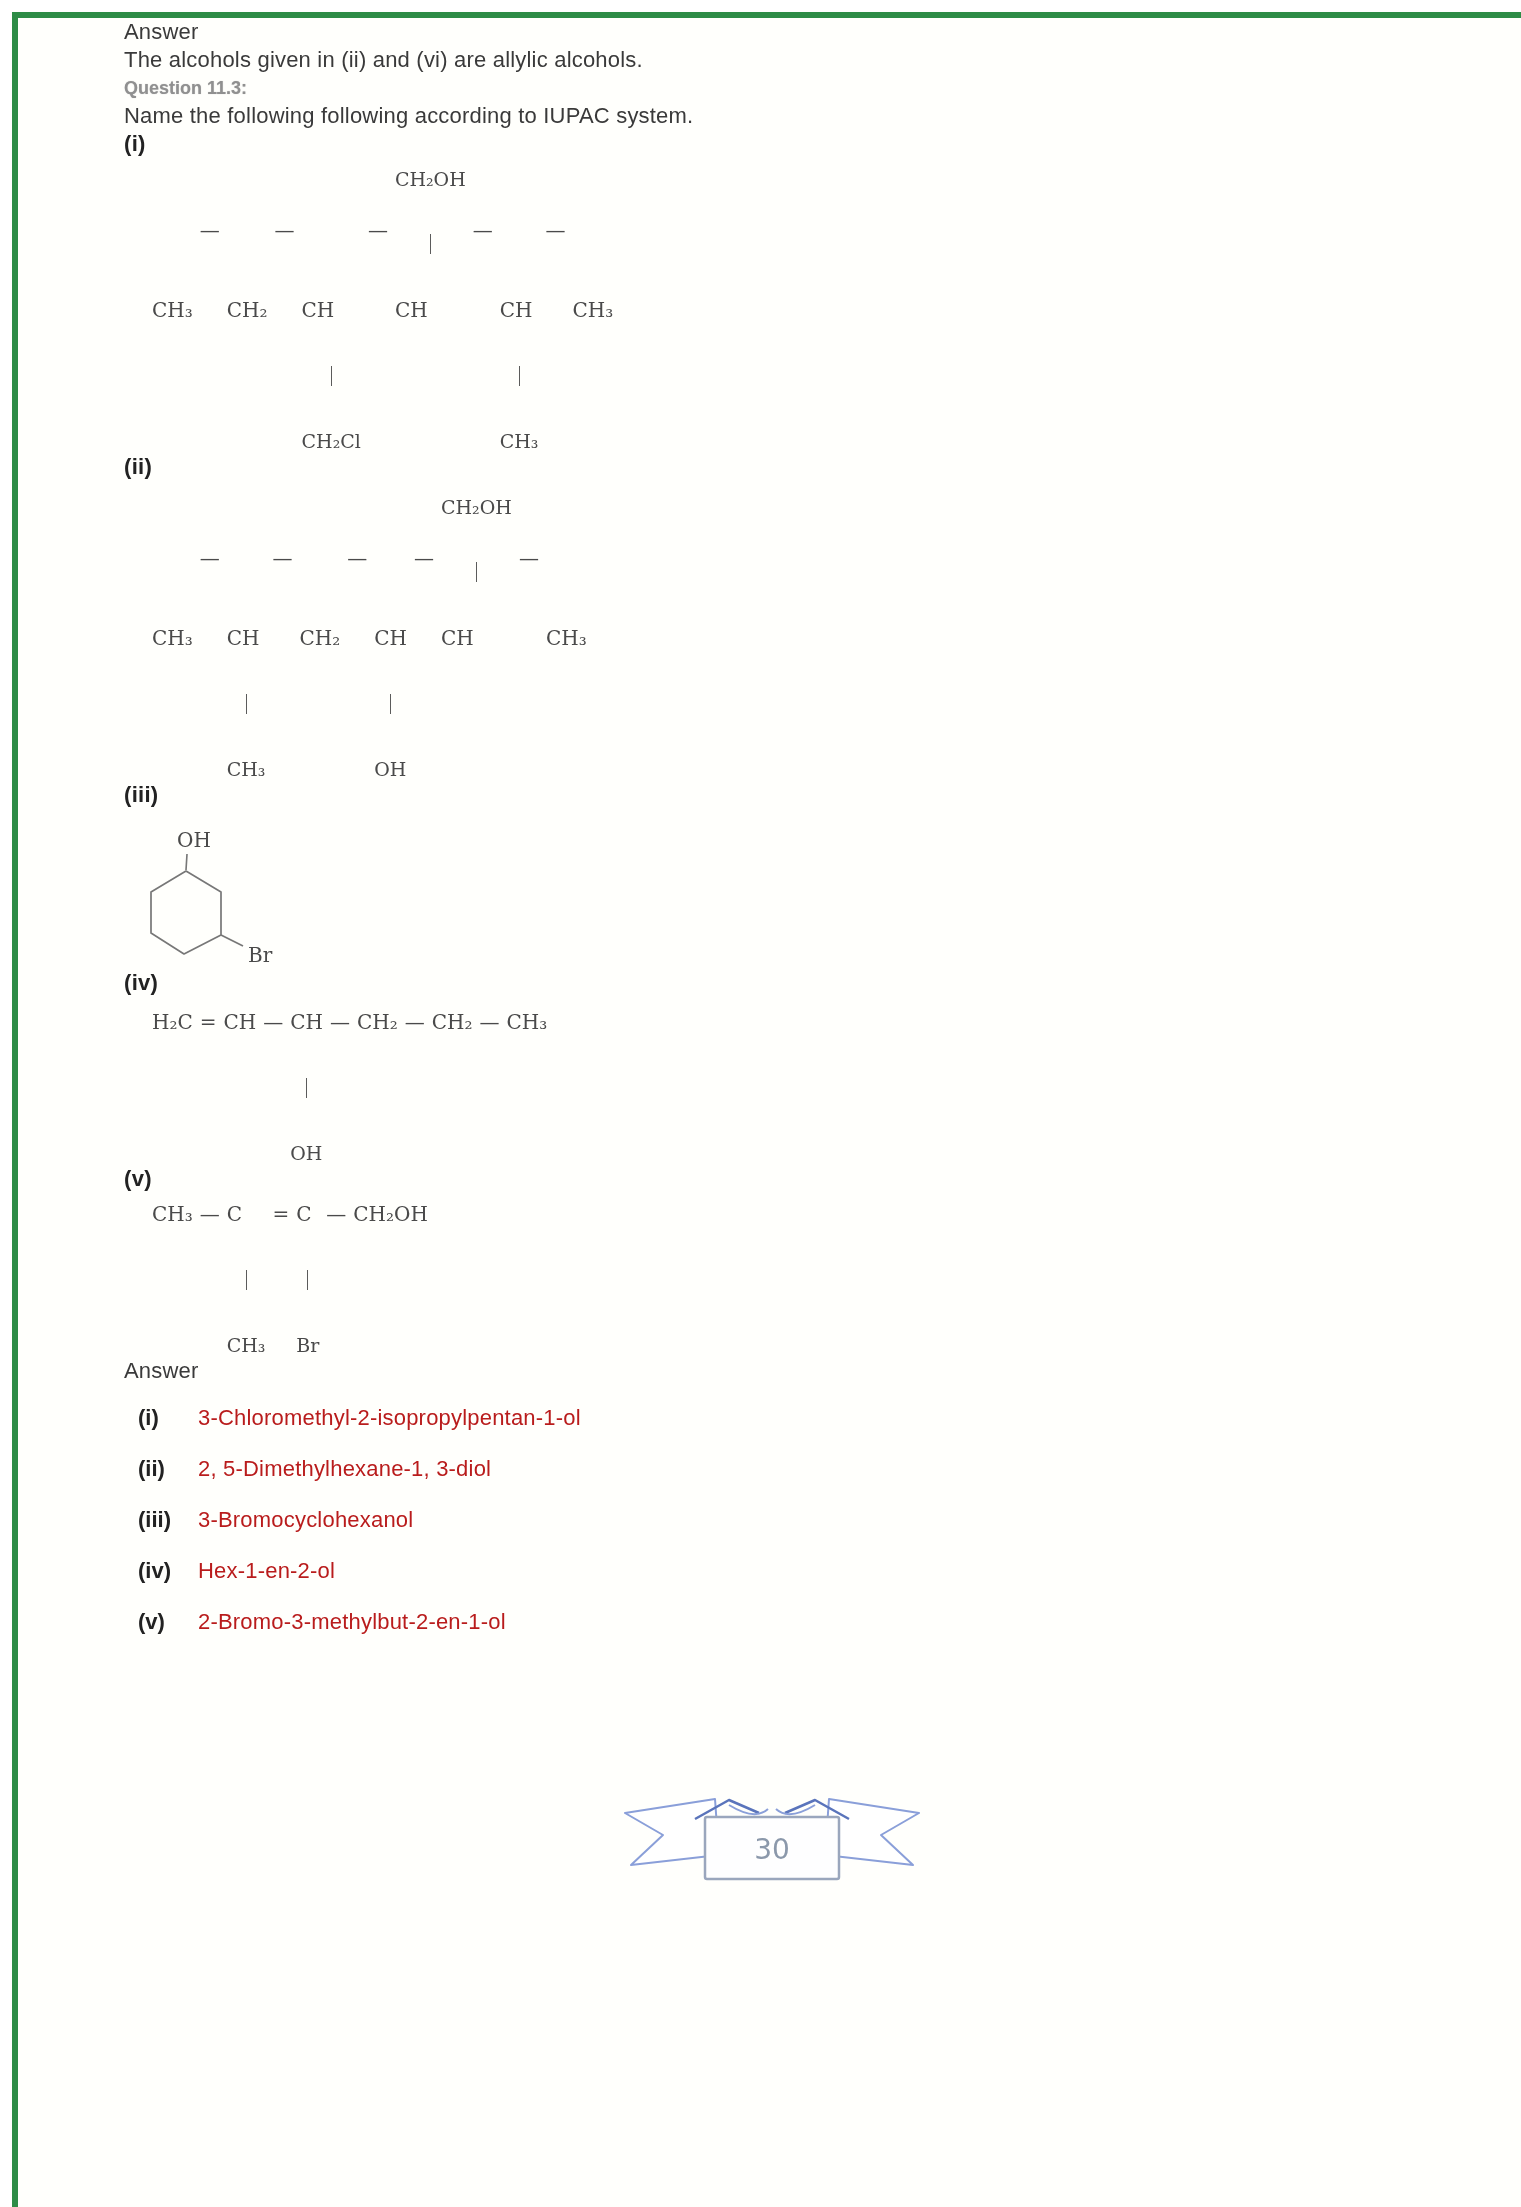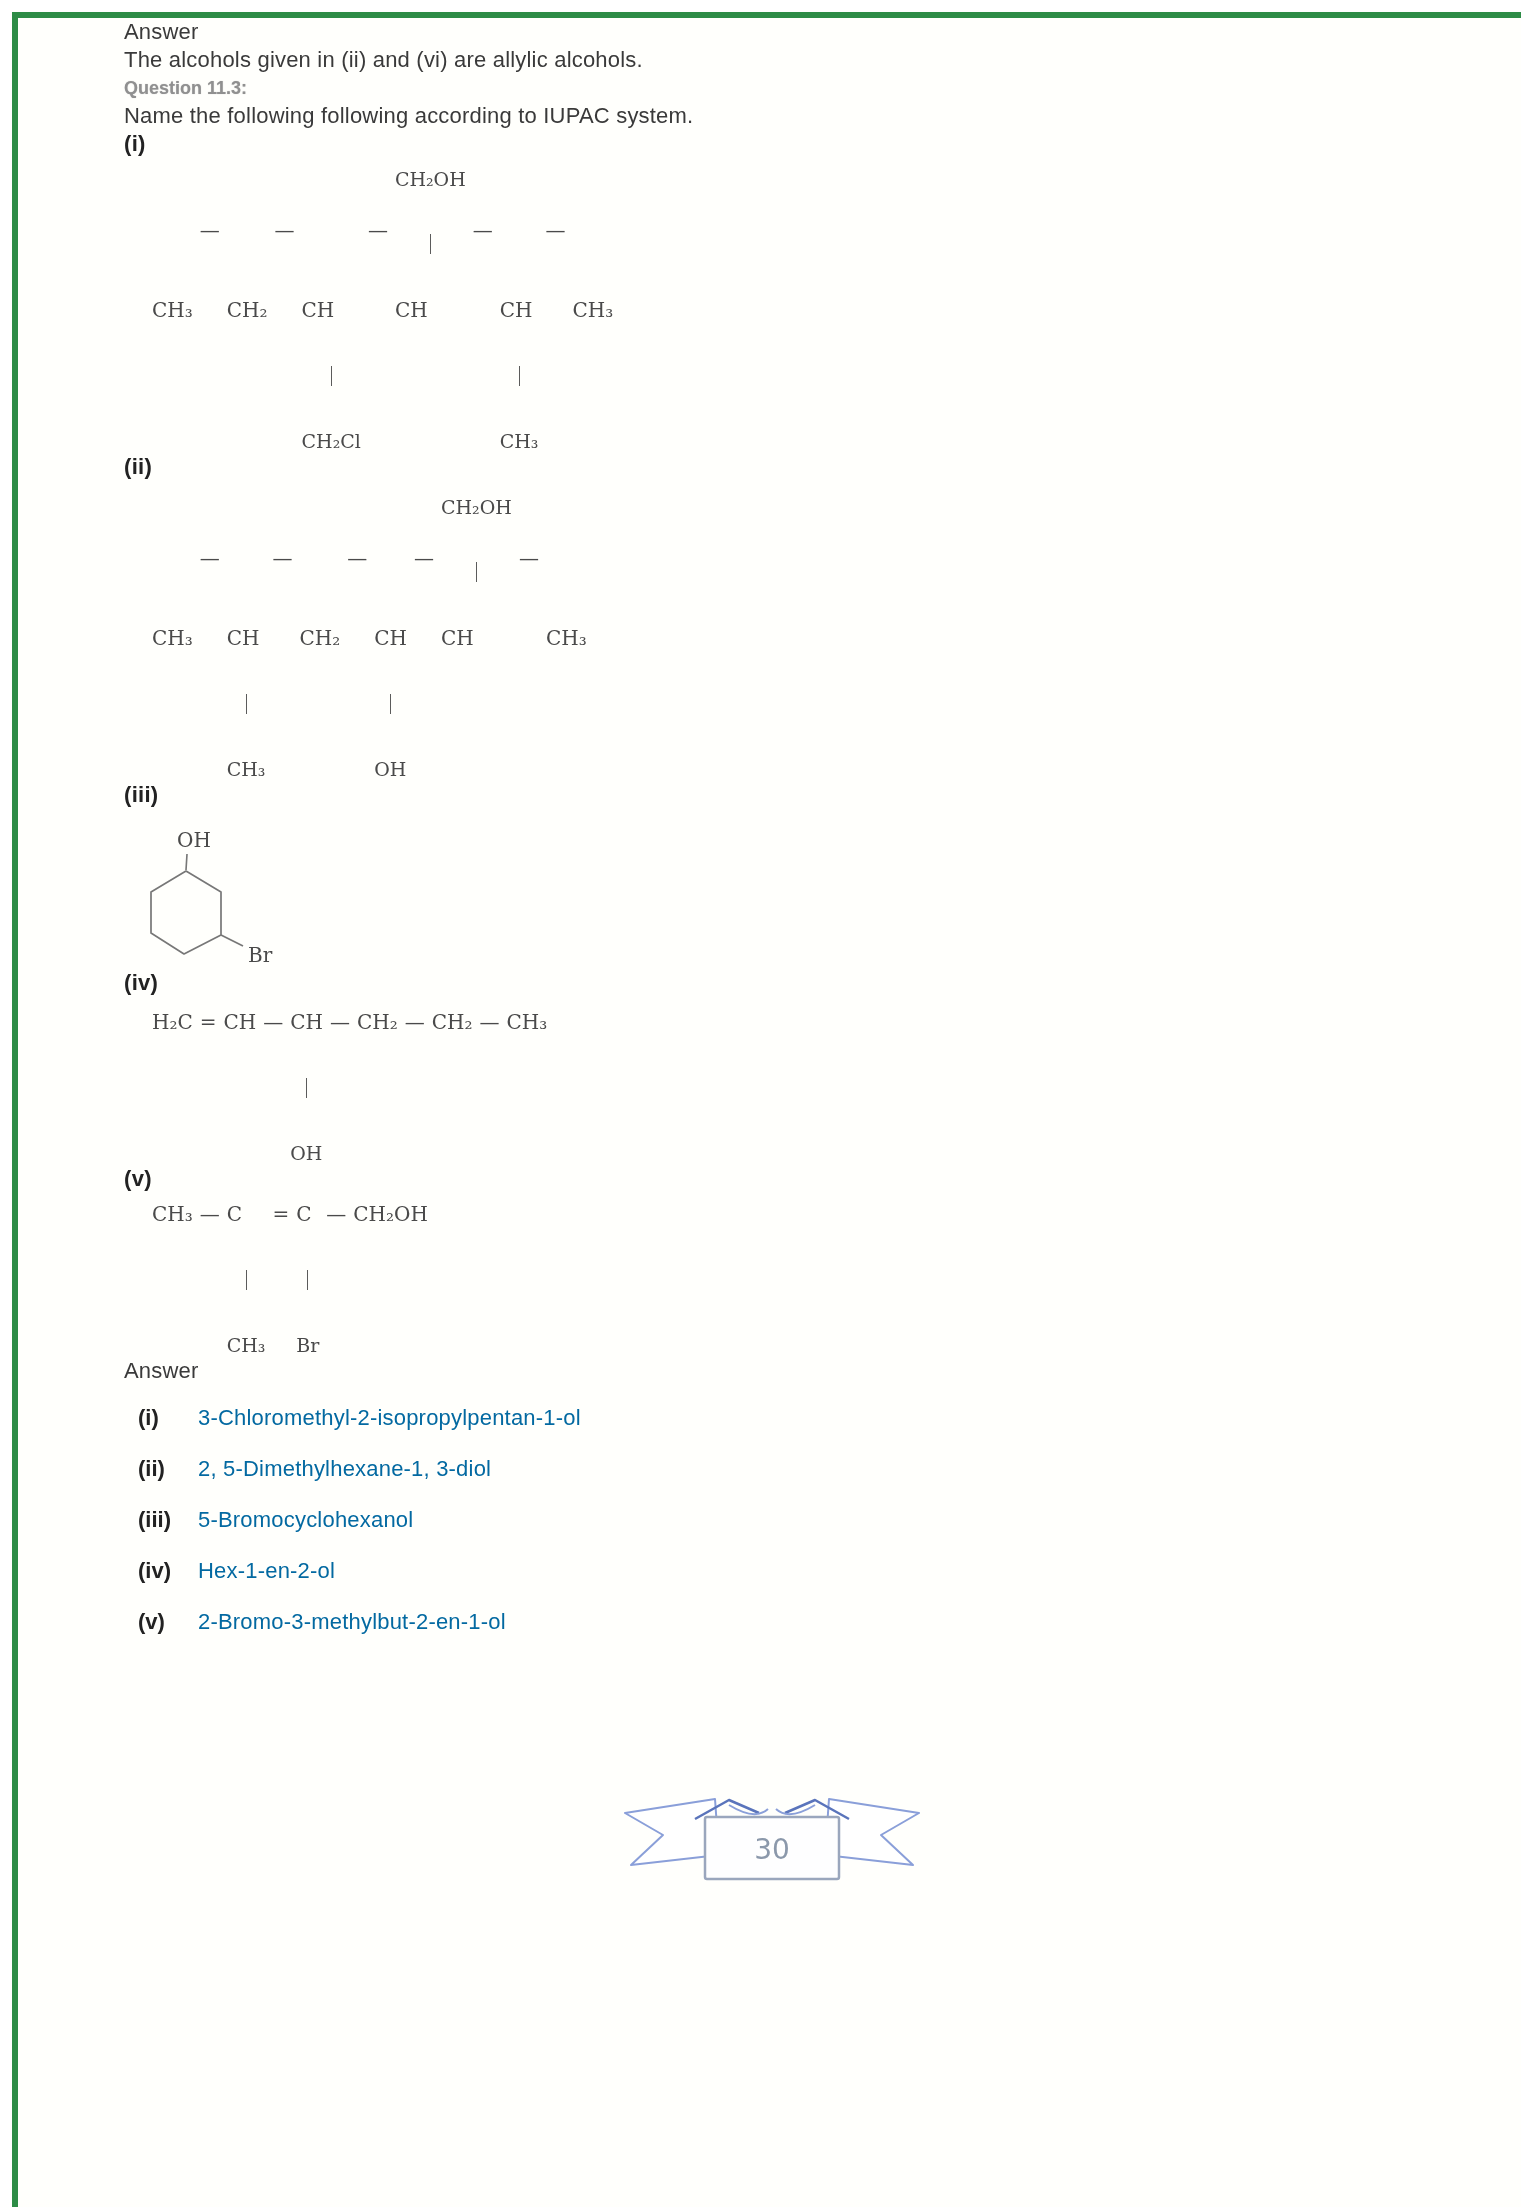--- a/index.html
+++ b/index.html
@@ -56,21 +56,21 @@
   .u-bar{height:26px;width:100%;display:flex;justify-content:center;align-items:center;}
   .u-bar.show::before{content:"";display:block;width:0;height:20px;border-left:1.6px solid #5b5b5b;}
   .bond{height:26px;line-height:26px;padding:0 7px;}
 
   .ring-svg{display:block;margin:8px 0 0 23px;}
 
   .answer2-heading{margin-top:34px;}
   .ans-item{margin:23px 0 0 14px;font-size:22px;line-height:28px;}
   .ans-item.first{margin-top:19px;}
   .ans-marker{display:inline-block;min-width:60px;font-weight:bold;color:#222222;}
-  .ans-text{color:#0369a1;letter-spacing:0.2px;}
+  .ans-text{color:#b91c1c;letter-spacing:0.2px;}
 
   .ribbon-svg{display:block;margin:133px 0 0 483px;}
   .ribbon-num{
     font-family:"DejaVu Sans", sans-serif;
     font-size:28px;fill:#8b98ab;
   }
   .formula-text{
     font-family:"DejaVu Serif", serif;
     font-size:20px;fill:#4a4a4a;
   }
@@ -265,21 +265,21 @@
 
   <p class="body-text answer2-heading">Answer</p>
 
   <div class="ans-item first">
     <span class="ans-marker">(i)</span><span class="ans-text">3-Chloromethyl-2-isopropylpentan-1-ol</span>
   </div>
   <div class="ans-item">
     <span class="ans-marker">(ii)</span><span class="ans-text">2, 5-Dimethylhexane-1, 3-diol</span>
   </div>
   <div class="ans-item">
-    <span class="ans-marker">(iii)</span><span class="ans-text">5-Bromocyclohexanol</span>
+    <span class="ans-marker">(iii)</span><span class="ans-text">3-Bromocyclohexanol</span>
   </div>
   <div class="ans-item">
     <span class="ans-marker">(iv)</span><span class="ans-text">Hex-1-en-2-ol</span>
   </div>
   <div class="ans-item">
     <span class="ans-marker">(v)</span><span class="ans-text">2-Bromo-3-methylbut-2-en-1-ol</span>
   </div>
 
   <svg class="ribbon-svg" width="330" height="130" viewBox="0 0 330 130">
     <polygon points="108,30 18,44 56,66 24,96 112,86" fill="#ffffff" stroke="#8a9fd9" stroke-width="2" stroke-linejoin="round"></polygon>

